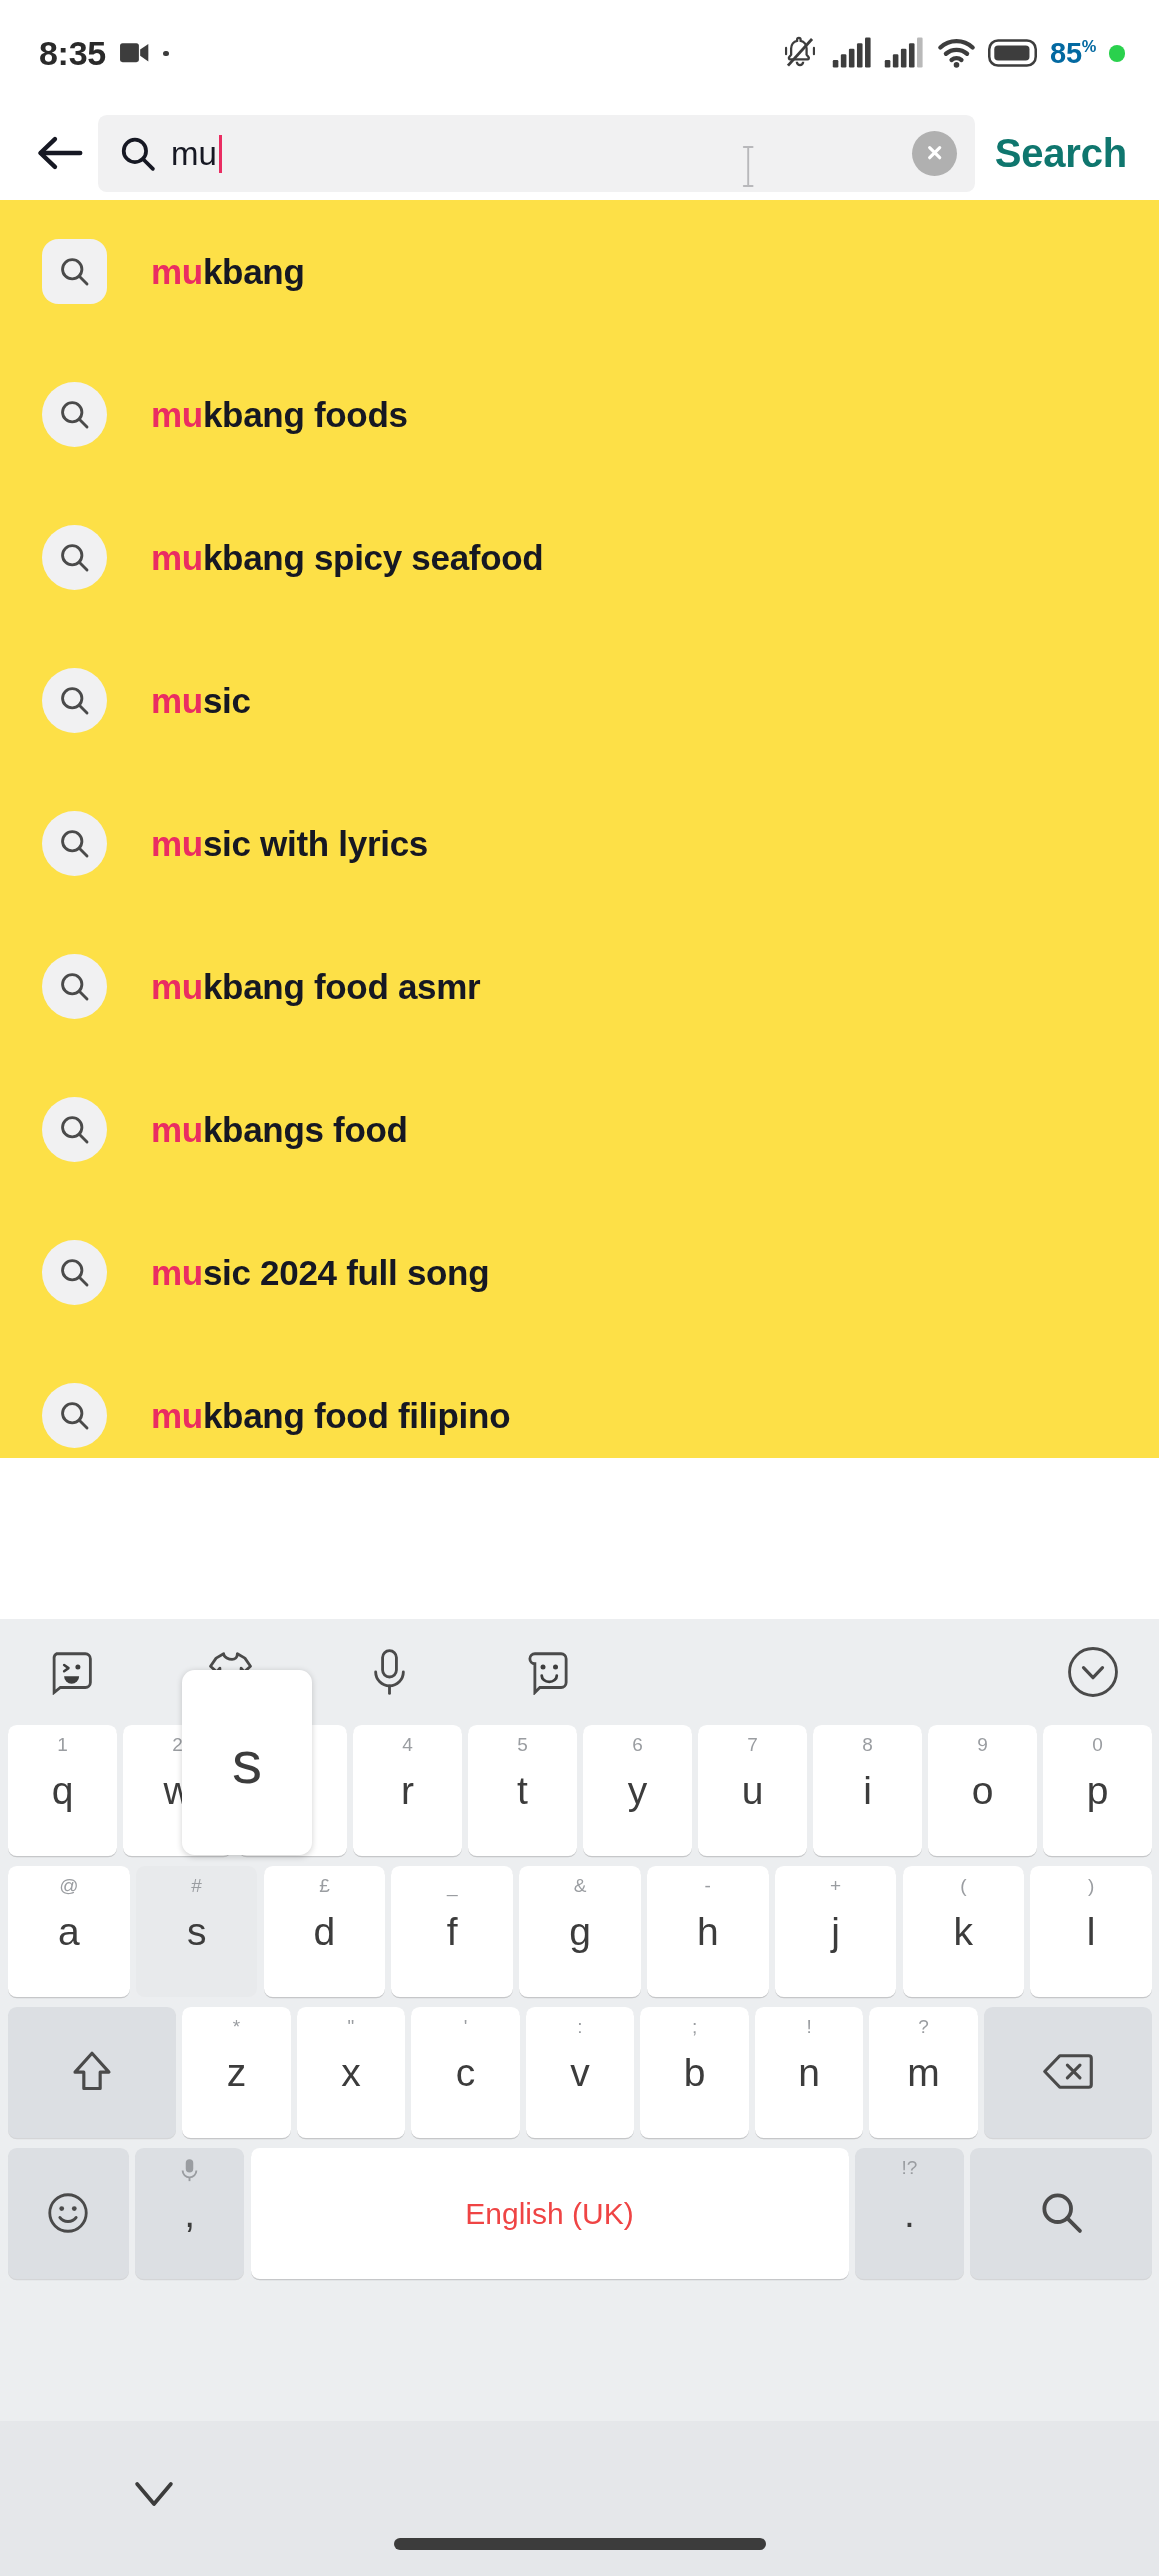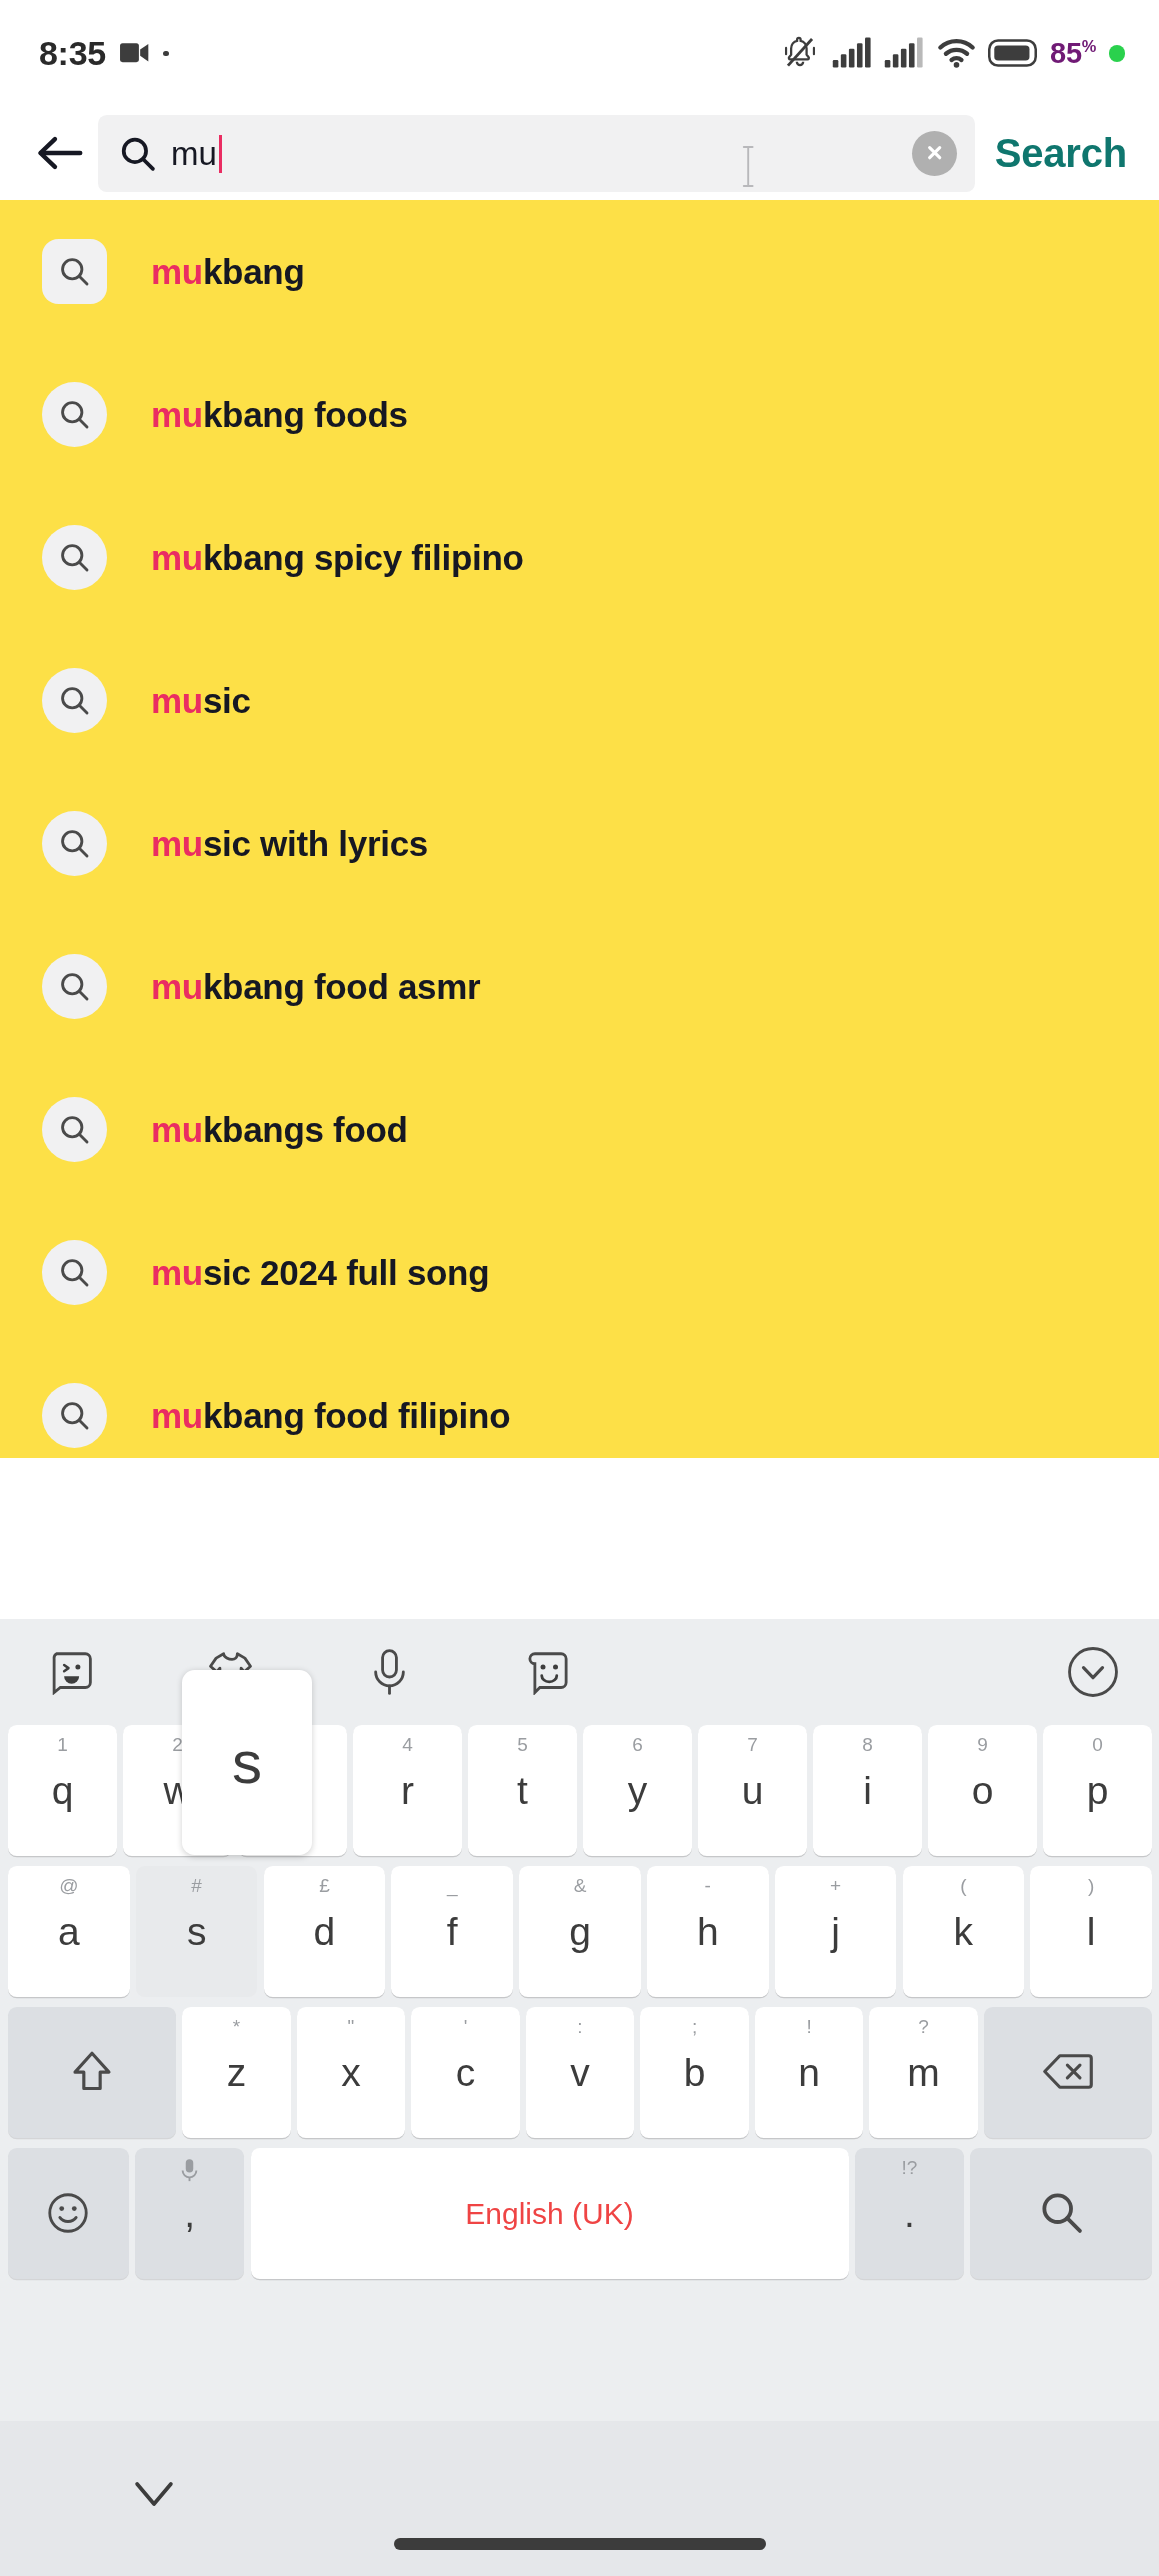--- a/index.html
+++ b/index.html
@@ -30,21 +30,21 @@
     font-weight: 700;
     color: #2a2a2a;
     letter-spacing: -0.3px;
   }
   .sb-dot-small {
     width: 5.7px; height: 5.7px; border-radius: 50%;
     background: #3d3d3d; display:inline-block;
   }
   .sb-right { display: flex; align-items: center; gap: 12.6px; }
   .sb-batt-text {
-    font-size: 29px; font-weight: 600; color: #701a75;
+    font-size: 29px; font-weight: 600; color: #0369a1;
     letter-spacing: -0.3px;
   }
   .sb-batt-text sup { font-size: 16.4px; font-weight: 600; }
   .green-dot {
     width: 16.4px; height: 16.4px; border-radius: 50%;
     background: #2ad14d;
   }
 
   
   .search-header {
@@ -374,21 +374,21 @@
       </span>
       <span class="sug-text"><span class="hl">mu</span><span>kbang foods</span></span>
     </div>
     <div class="sug-row">
       <span class="sug-ico">
         <svg width="33" height="33" viewBox="0 0 58 58">
   <circle cx="25" cy="25" r="17" fill="none" stroke="#4a4a4a" stroke-width="5"></circle>
   <line x1="37" y1="37" x2="51" y2="51" stroke="#4a4a4a" stroke-width="5" stroke-linecap="round"></line>
         </svg>
       </span>
-      <span class="sug-text"><span class="hl">mu</span><span>kbang spicy filipino</span></span>
+      <span class="sug-text"><span class="hl">mu</span><span>kbang spicy seafood</span></span>
     </div>
     <div class="sug-row">
       <span class="sug-ico">
         <svg width="33" height="33" viewBox="0 0 58 58">
   <circle cx="25" cy="25" r="17" fill="none" stroke="#4a4a4a" stroke-width="5"></circle>
   <line x1="37" y1="37" x2="51" y2="51" stroke="#4a4a4a" stroke-width="5" stroke-linecap="round"></line>
         </svg>
       </span>
       <span class="sug-text"><span class="hl">mu</span><span>sic</span></span>
     </div>

